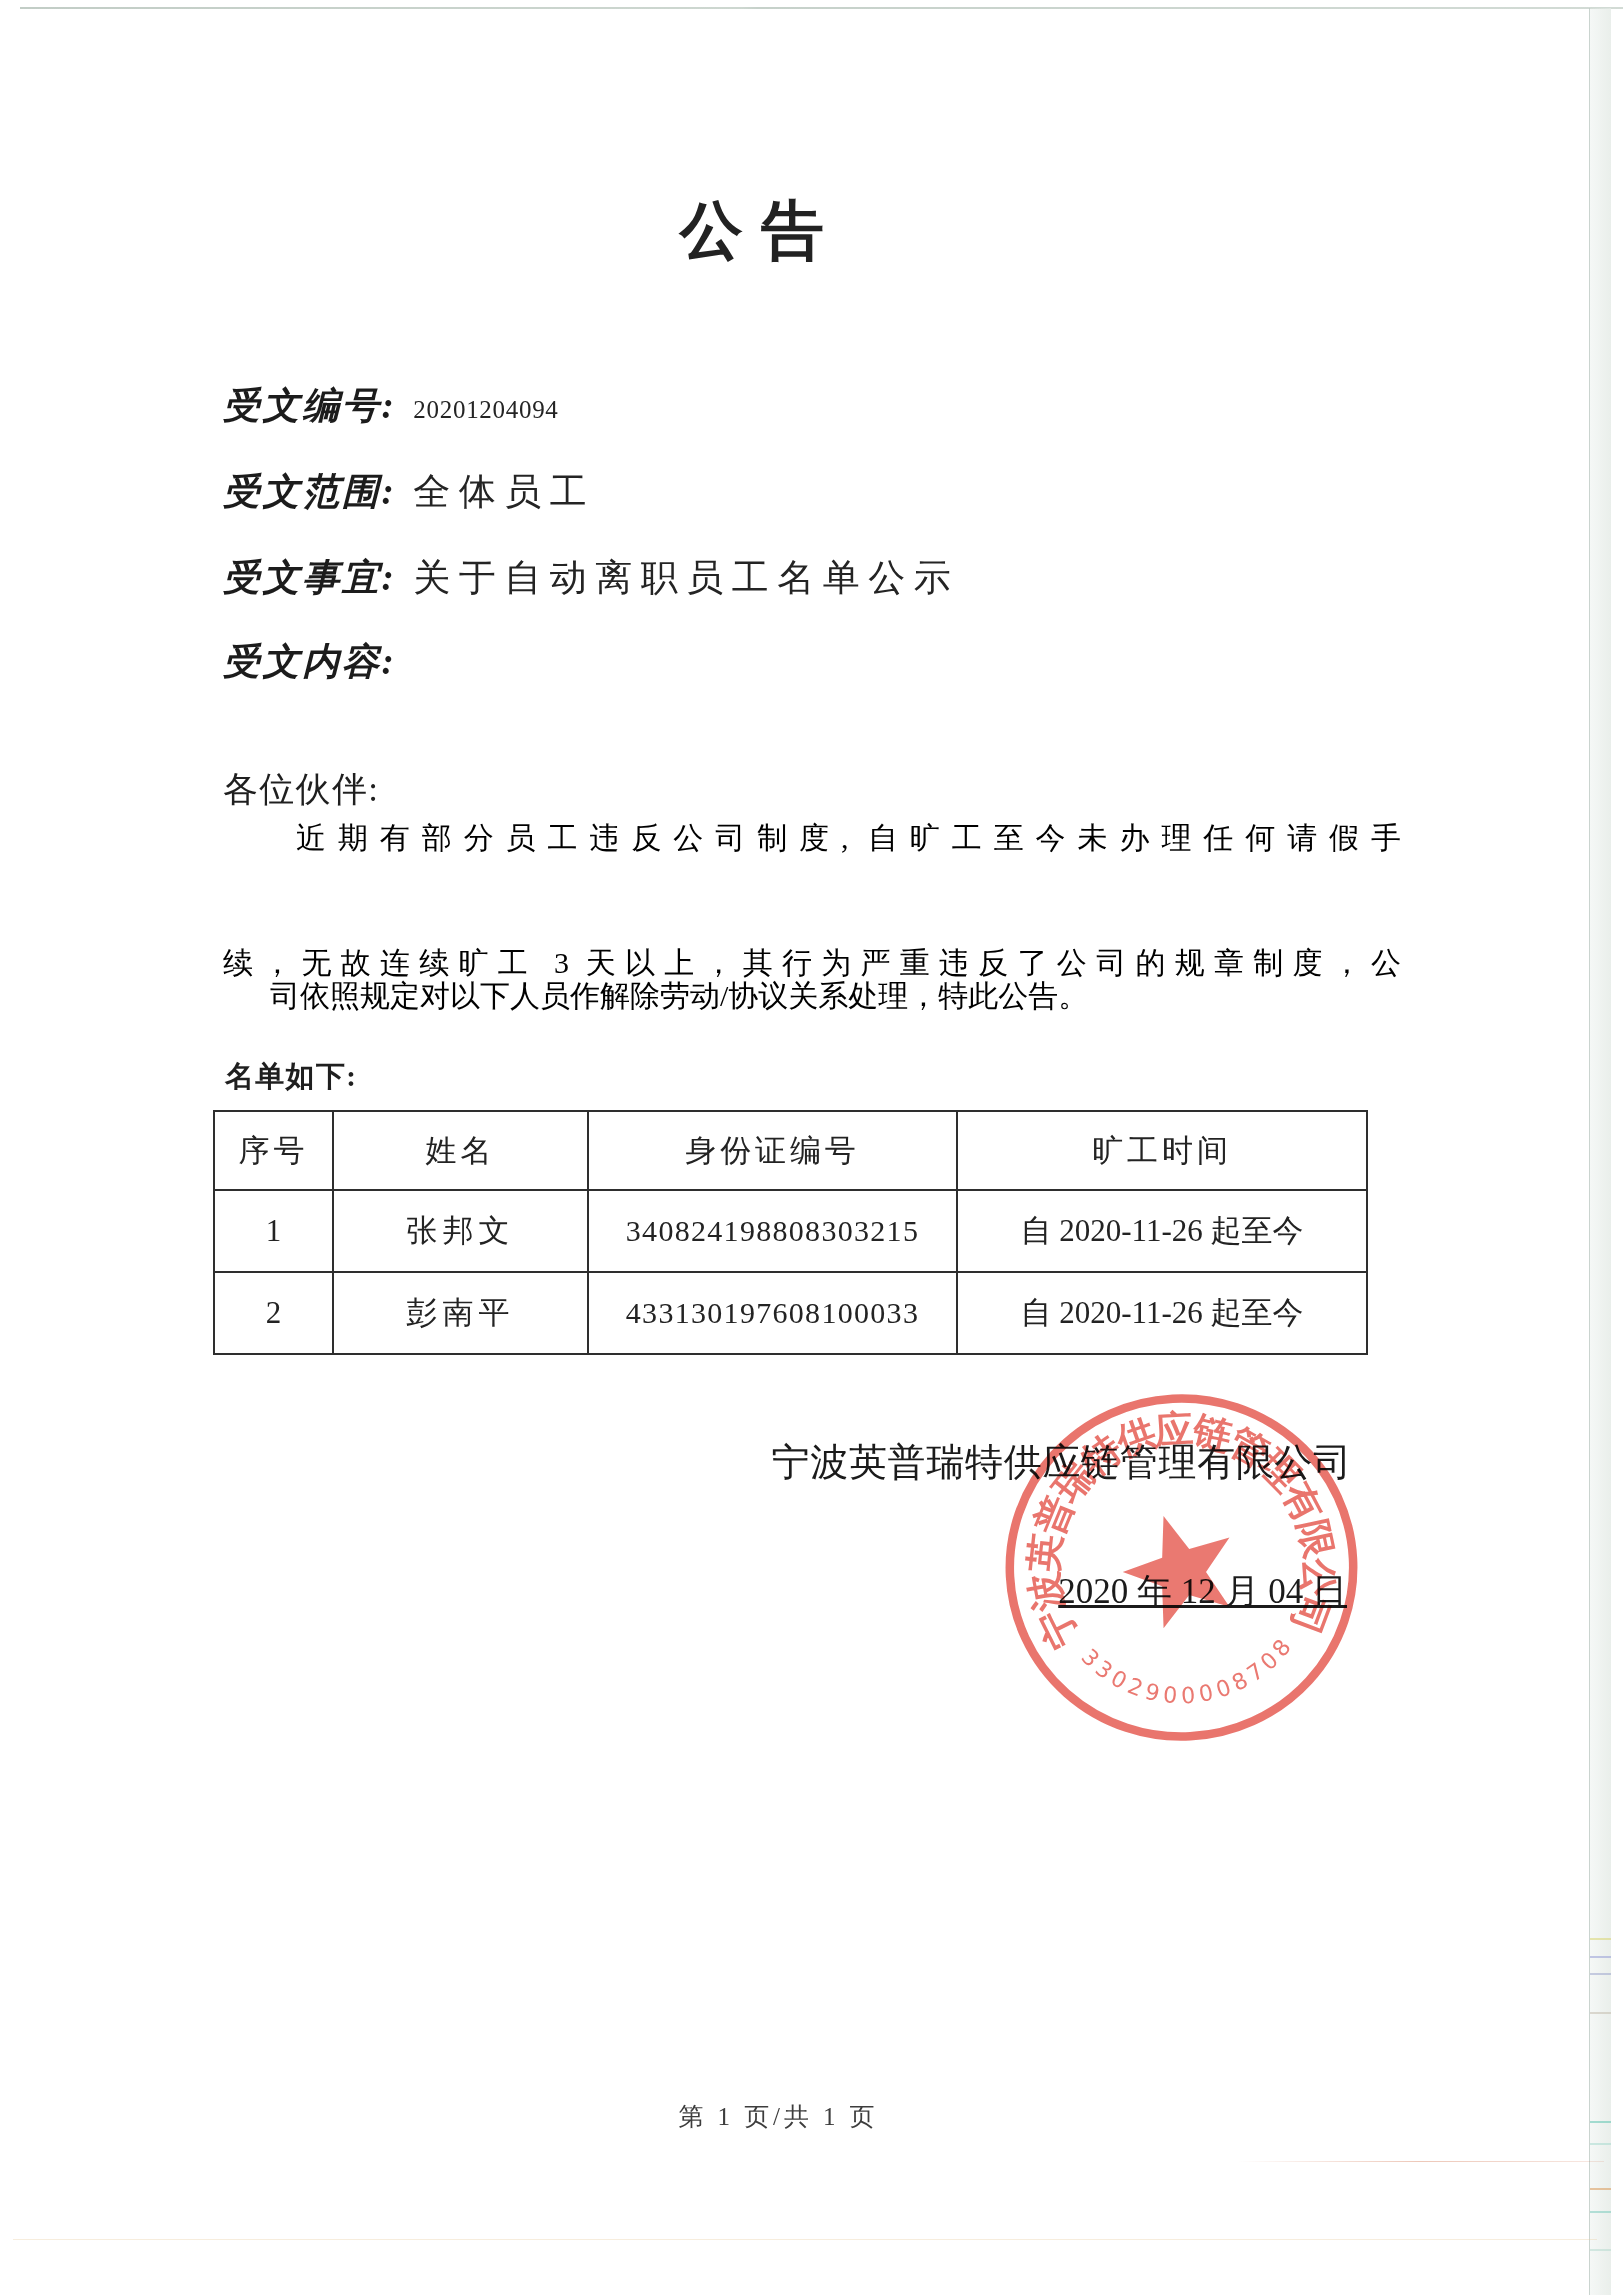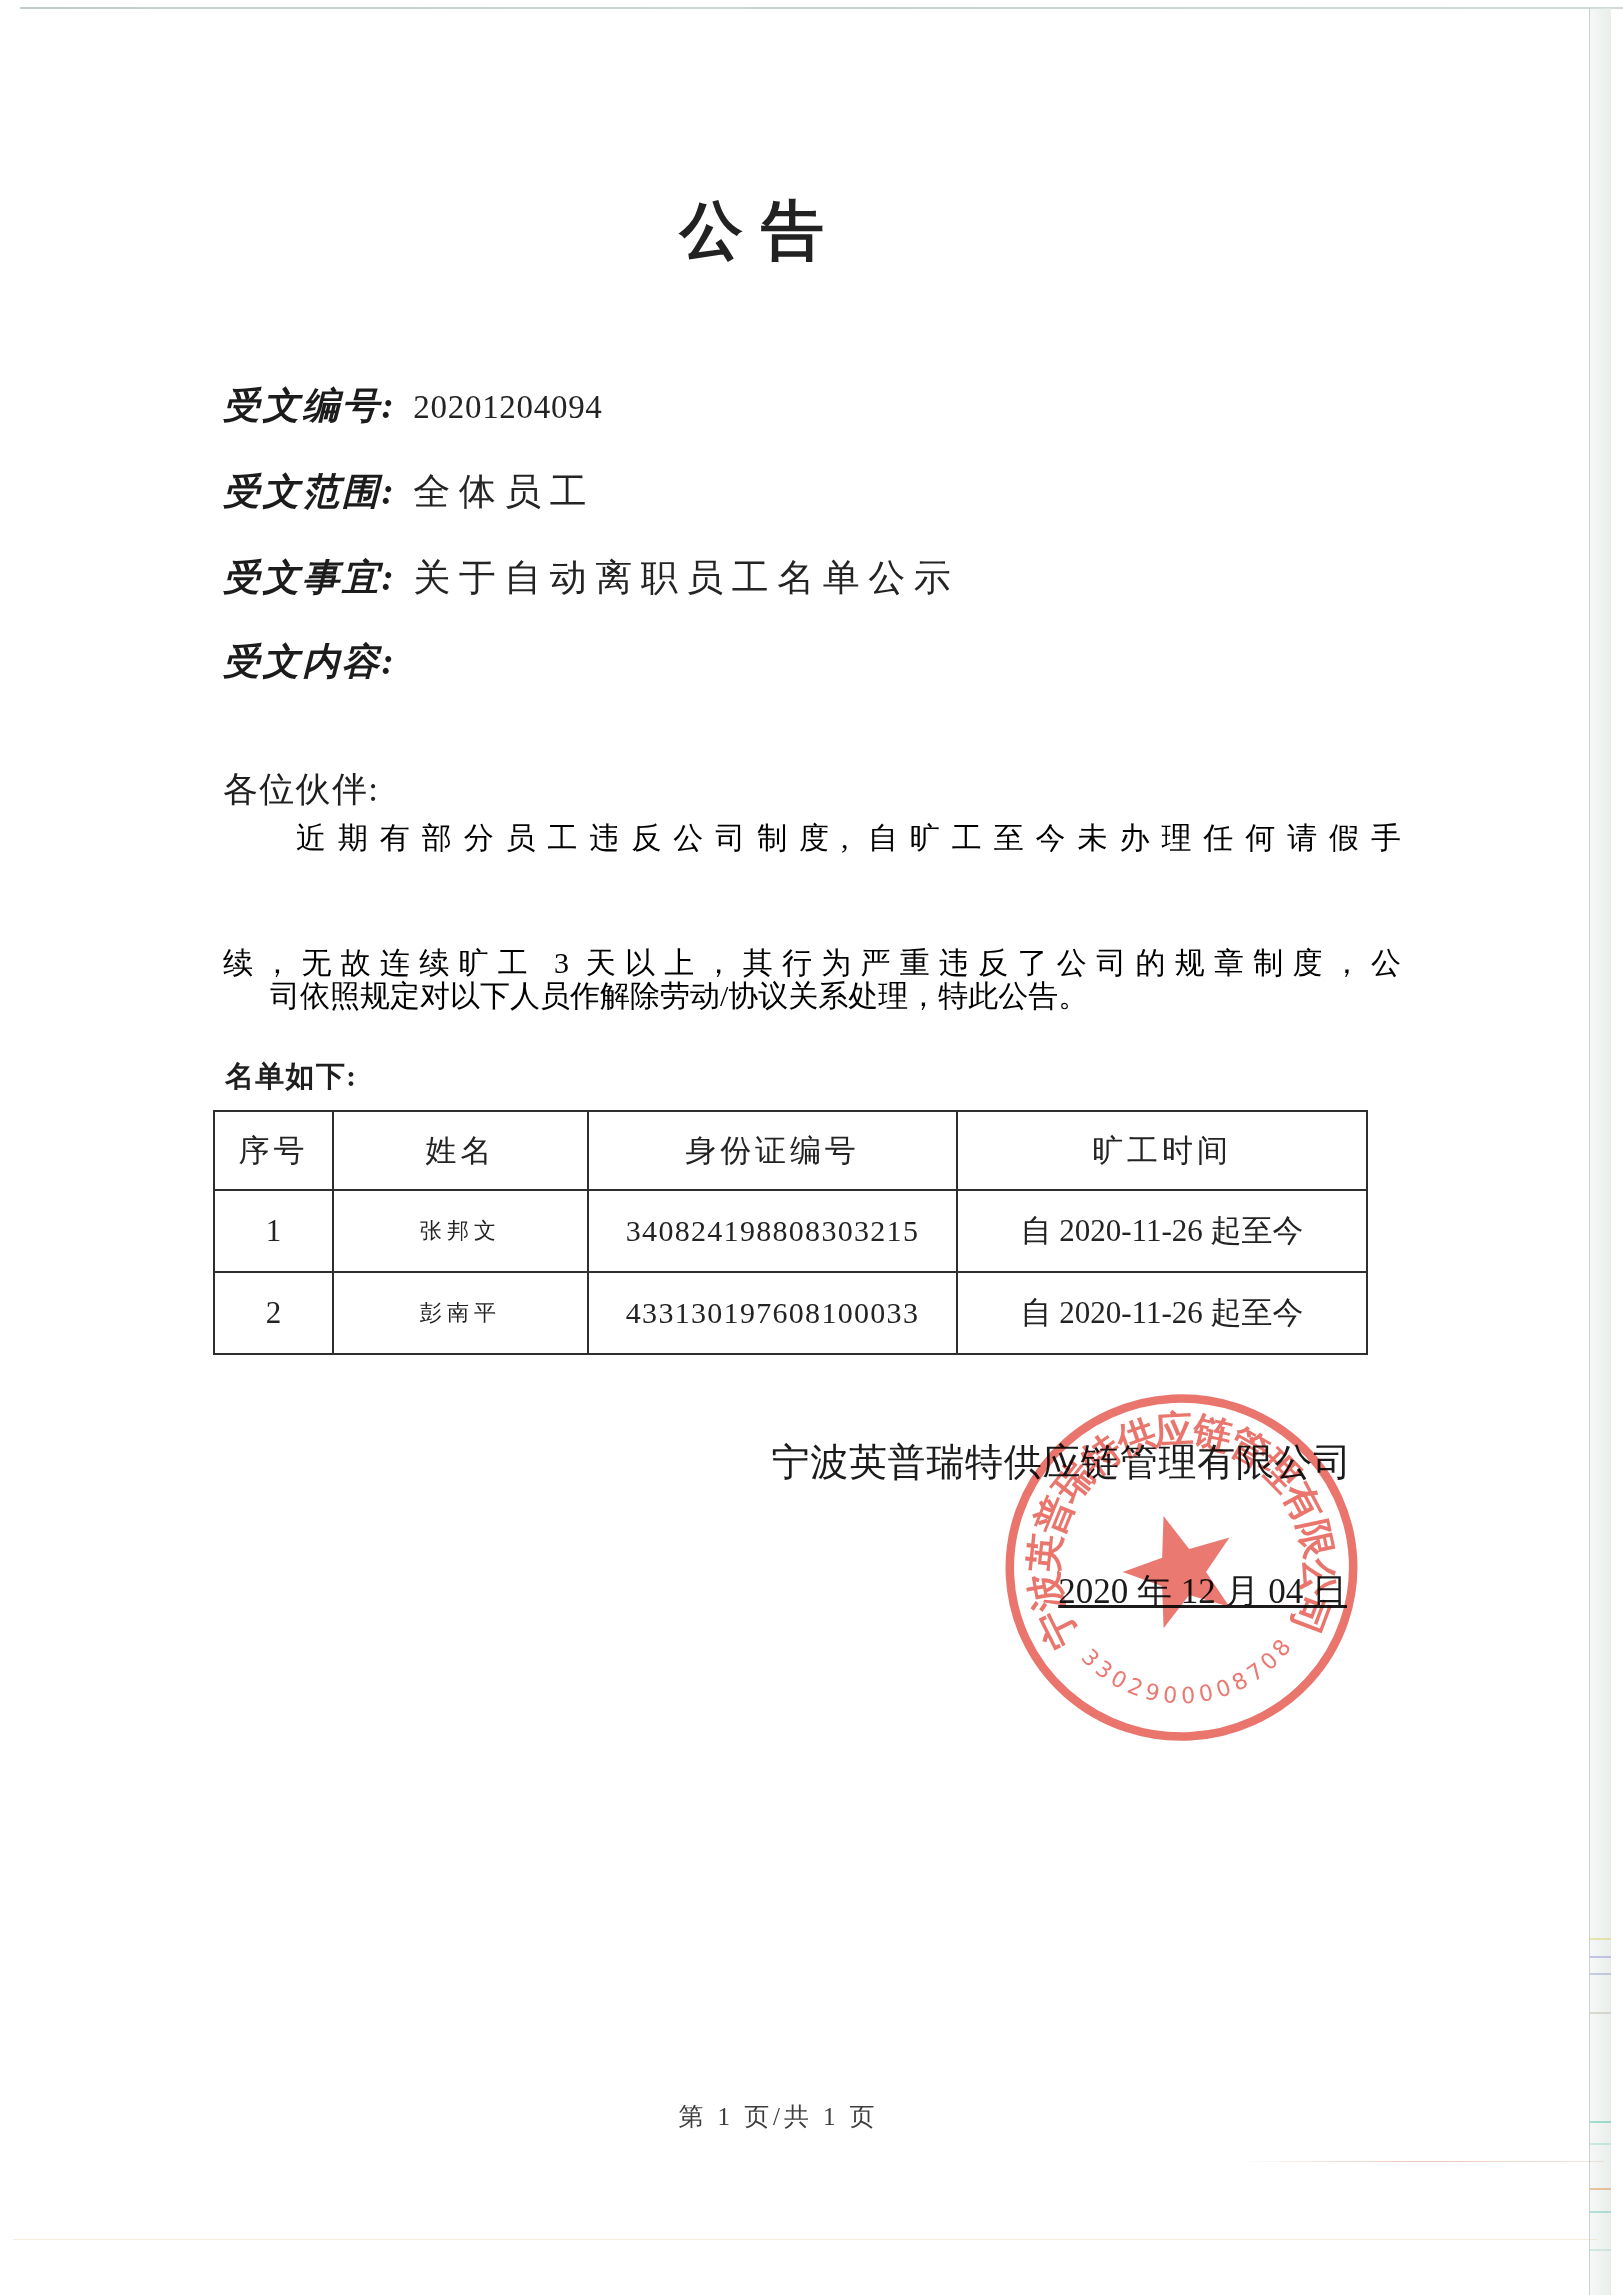--- a/index.html
+++ b/index.html
@@ -20,41 +20,41 @@
   .scan-bottom-faint{position:absolute;top:2239px;left:13px;right:26px;height:1.3px;
     background:rgba(233,203,158,0.35);}
   .scan-red-hair{position:absolute;top:2161px;left:1237px;width:367px;height:1.3px;
     background:linear-gradient(to right,rgba(210,110,70,0.0),rgba(210,110,70,0.38),rgba(210,110,70,0.15));}
 
   .doc-title{font-size:63px;font-weight:700;letter-spacing:1.3px;color:#222;}
 
   .meta-line{font-size:37px;}
   .meta-label{font-weight:700;letter-spacing:2.6px;color:#1c1c1c;font-style:italic;}
   .meta-value{margin-left:17px;font-weight:400;letter-spacing:8.5px;color:#242424;}
-  .meta-value.num{font-size:33px;letter-spacing:0.7px;text-align:right;}
+  .meta-value.num{font-size:25px;letter-spacing:0.7px;text-align:right;}
 
   .salutation{font-size:35px;letter-spacing:1.3px;margin-top:44px;}
 
   .para-line{position:absolute;left:223px;width:1178px;font-size:30px;line-height:1;
     text-align:justify;text-align-last:justify;color:#000000;}
   .para-line.last{text-align-last:left;}
   .indent{text-indent:73px;}
 
   .list-intro{font-size:29px;font-weight:700;letter-spacing:1.3px;}
 
   table.roster{position:absolute;left:213px;top:1110px;width:1153px;
     border-collapse:collapse;table-layout:fixed;
     font-family:"Liberation Serif","DejaVu Serif",serif;}
   table.roster td,table.roster th{border:2px solid #2e2e2e;text-align:center;
     vertical-align:middle;font-weight:400;color:#232323;padding:16px;}
   table.roster thead tr{height:79px;}
   table.roster tbody tr{height:82px;}
   .cell-head{font-size:31px;letter-spacing:3.9px;}
   .cell-no{font-size:31px;}
-  .cell-name{font-size:22px;letter-spacing:5.2px;}
+  .cell-name{font-size:31px;letter-spacing:5.2px;}
   .cell-id{font-size:30px;letter-spacing:1.3px;}
   .cell-period{font-size:31px;}
 
   .sig-company{font-size:38px;letter-spacing:0.7px;color:#1b1b1b;}
   .sig-date{font-size:35px;color:#1b1b1b;}
 
   .stamp{position:absolute;left:998px;top:1384px;width:367px;height:367px;
     mix-blend-mode:multiply;opacity:0.92;transform:rotate(-3deg);}
 
   .footer-page{font-size:25px;letter-spacing:3.9px;color:#3d3d3d;}

